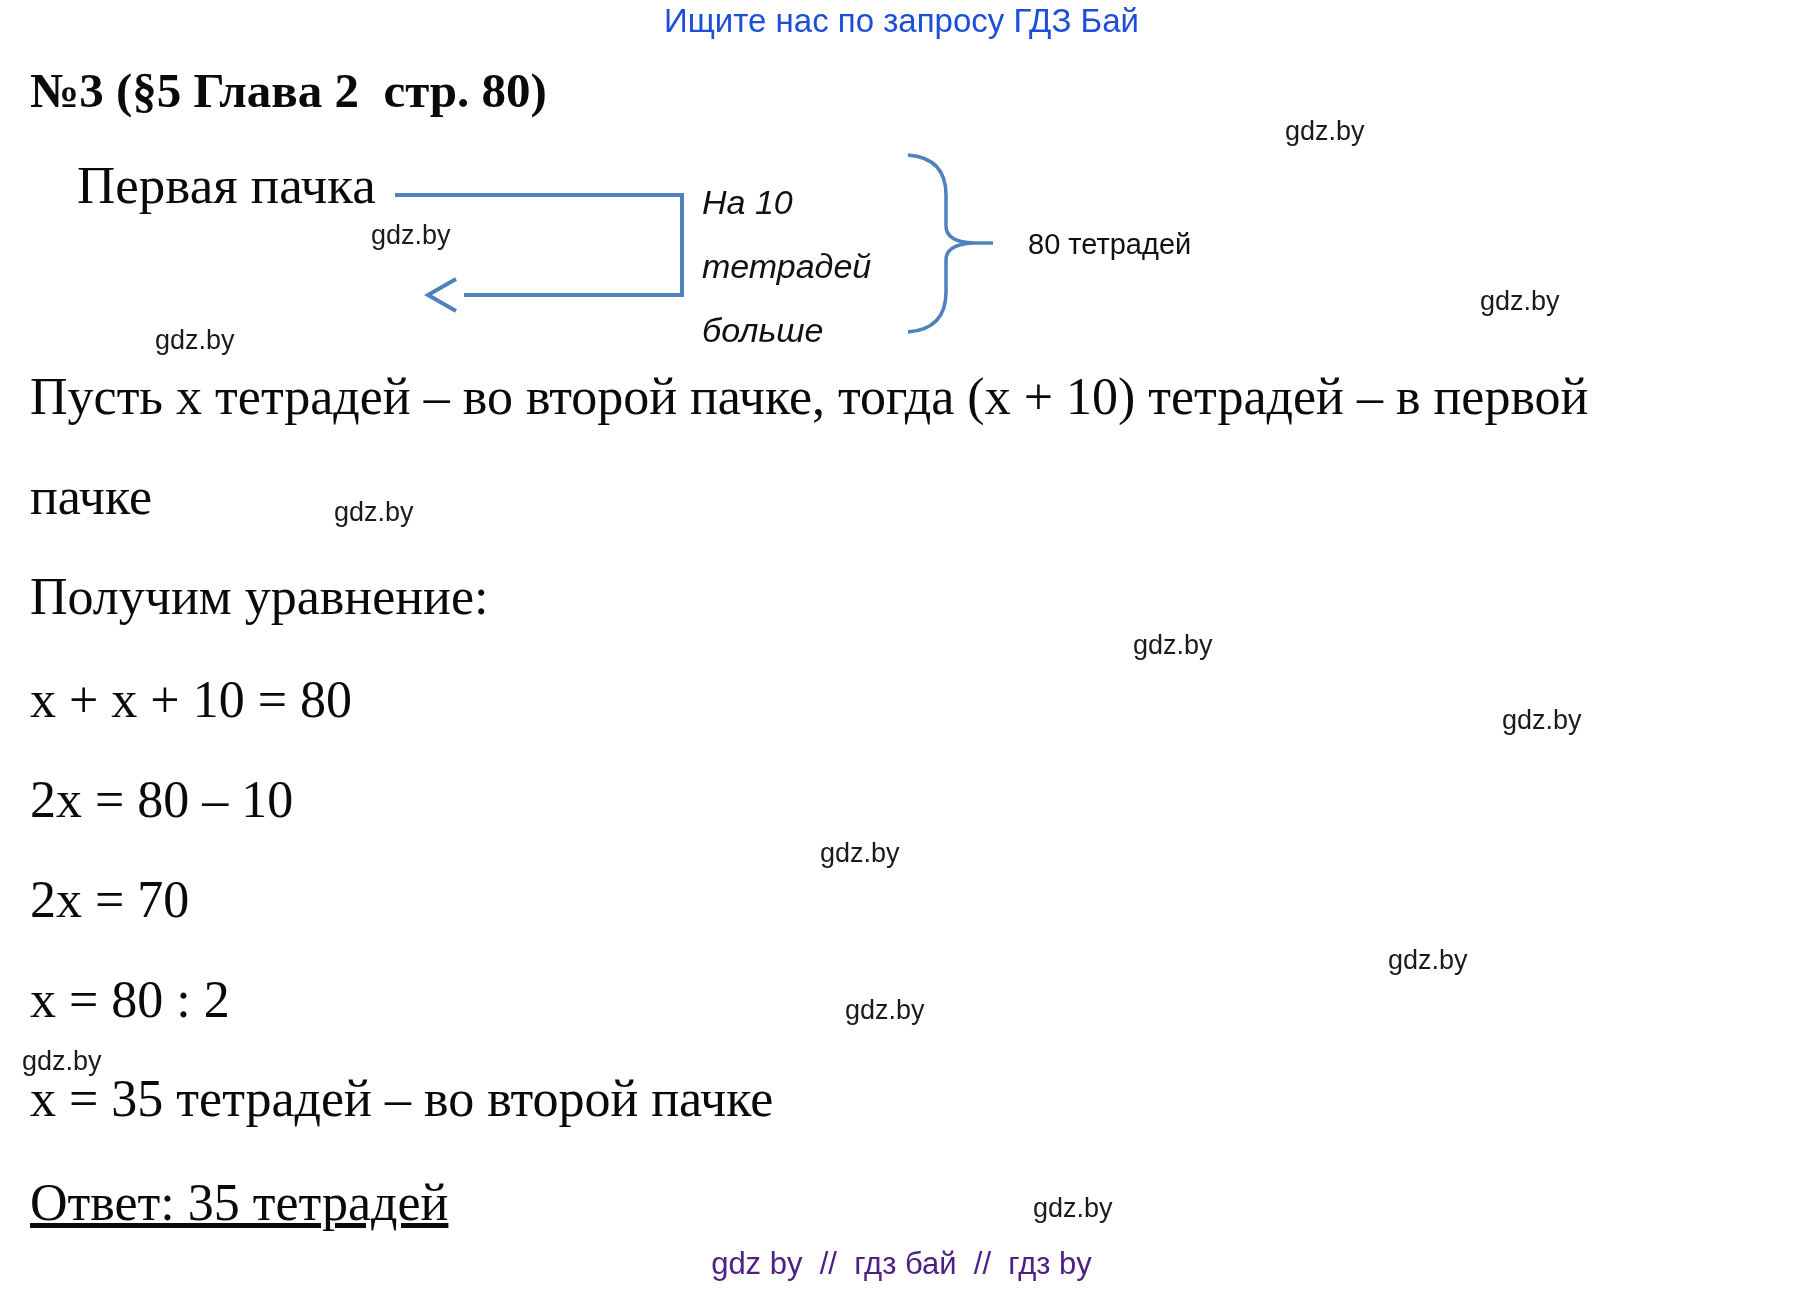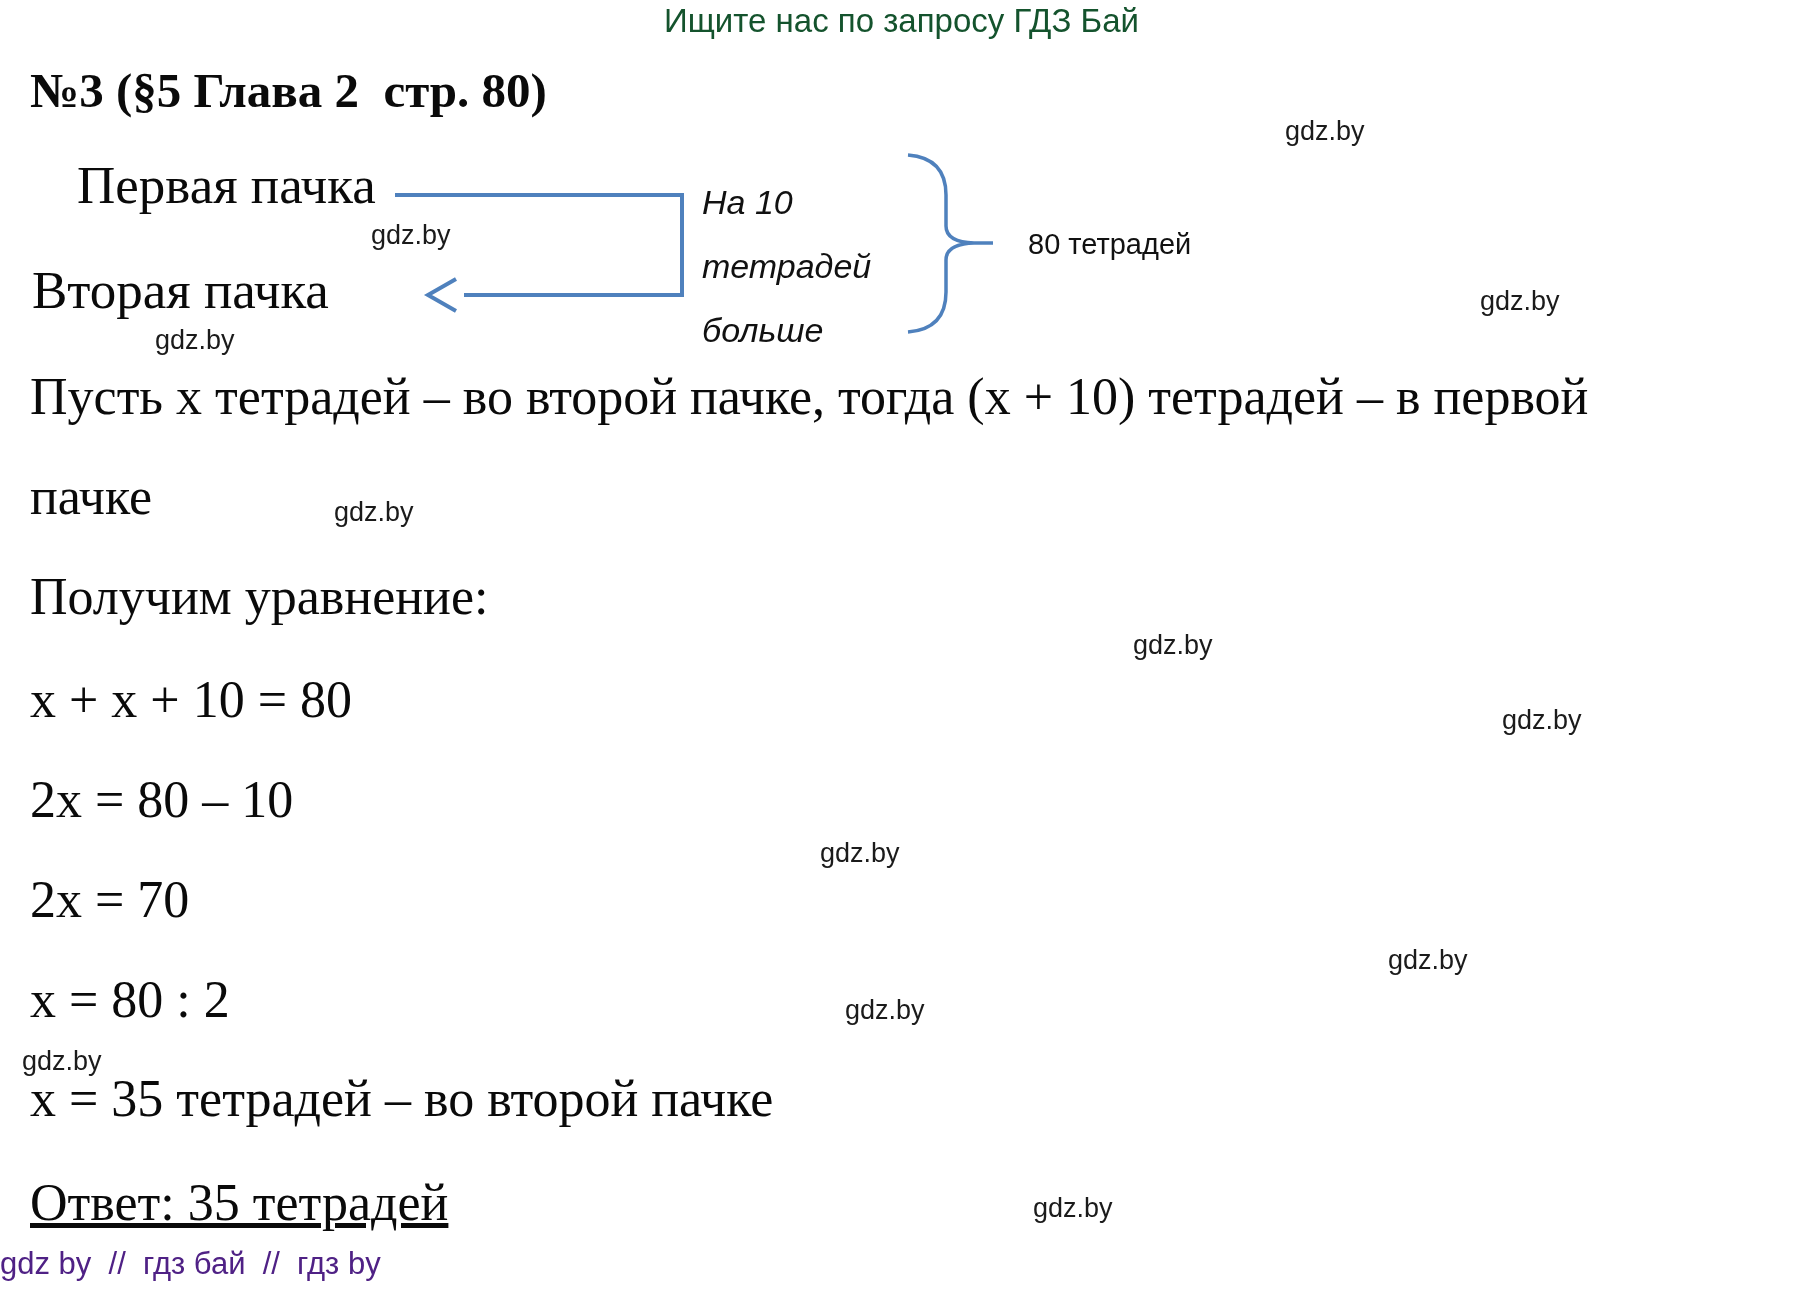--- a/index.html
+++ b/index.html
@@ -8,21 +8,21 @@
     width:1803px;height:1289px;
     background:#ffffff;
     overflow:hidden;
     font-family:"Liberation Serif","DejaVu Serif",serif;
     color:#0a0a0a;
   }
   .abs{position:absolute;white-space:pre;}
   .promo{
     left:0;right:0;top:2px;text-align:center;
     font-family:"Liberation Sans","DejaVu Sans",sans-serif;
-    font-size:33px;color:#14532d;font-weight:400;
+    font-size:33px;color:#1d4ed8;font-weight:400;
   }
   .doc-title{
     left:30px;top:62px;
     font-size:49px;font-weight:bold;letter-spacing:0px;
   }
   .pack-label{left:32px;font-size:53px;line-height:1.1;}
   .pack-1{top:156px;margin-left:45px;}
   .pack-2{top:261px;}
   .note{
     left:702px;top:170px;width:190px;
@@ -37,37 +37,36 @@
   .sol{left:30px;font-size:52px;line-height:1.12;}
   .l1{top:368px;} .l2{top:468px;} .l3{top:568px;}
   .e1{top:671px;} .e2{top:771px;} .e3{top:871px;} .e4{top:971px;}
   .res{top:1070px;} .ans{top:1174px;text-decoration:underline;}
   .wm{
     position:absolute;white-space:pre;
     font-family:"Liberation Sans","DejaVu Sans",sans-serif;
     font-size:27px;color:#1b1b1b;
   }
   .footer{
-    left:0;right:0;top:1246px;text-align:left;
+    left:0;right:0;top:1246px;text-align:center;
     font-family:"Liberation Sans","DejaVu Sans",sans-serif;
     font-size:31px;color:#4f2185;
   }
   .diagram-svg{position:absolute;left:390px;top:140px;width:615px;height:230px;}
 </style>
 </head>
 <body>
 
 <div class="page">
 
   <div class="abs promo">Ищите нас по запросу ГДЗ Бай</div>
 
   <div class="abs doc-title">№3 (§5 Глава 2  стр. 80)</div>
 
   <div class="abs pack-label pack-1">Первая пачка</div>
-  <div class="abs pack-label pack-2">Вторая пачка</div>
 
   <svg class="diagram-svg" viewBox="0 0 615 230" aria-hidden="true">
     <path d="M 5 55 H 292 V 155 H 74 M 66 139 L 38 155 L 66 171" fill="none" stroke="#4f81bd" stroke-width="4"></path>
     <path d="M 518 15 Q 556 18 556 55 L 556 86 Q 556 102 584 103 Q 556 104 556 120 L 556 152 Q 556 189 518 192 M 584 103 H 603" fill="none" stroke="#4f81bd" stroke-width="3.5"></path>
   </svg>
 
   <div class="abs note">На 10 тетрадей больше</div>
 
   <div class="abs total">80 тетрадей</div>
 

